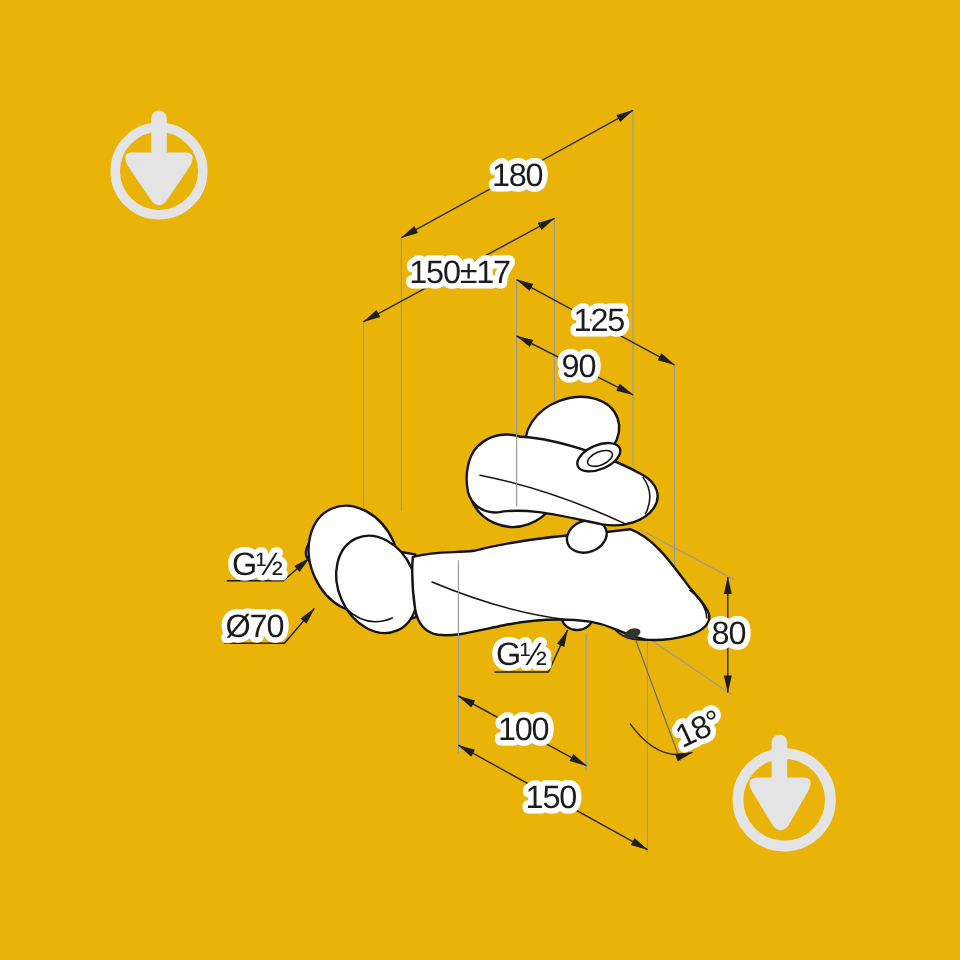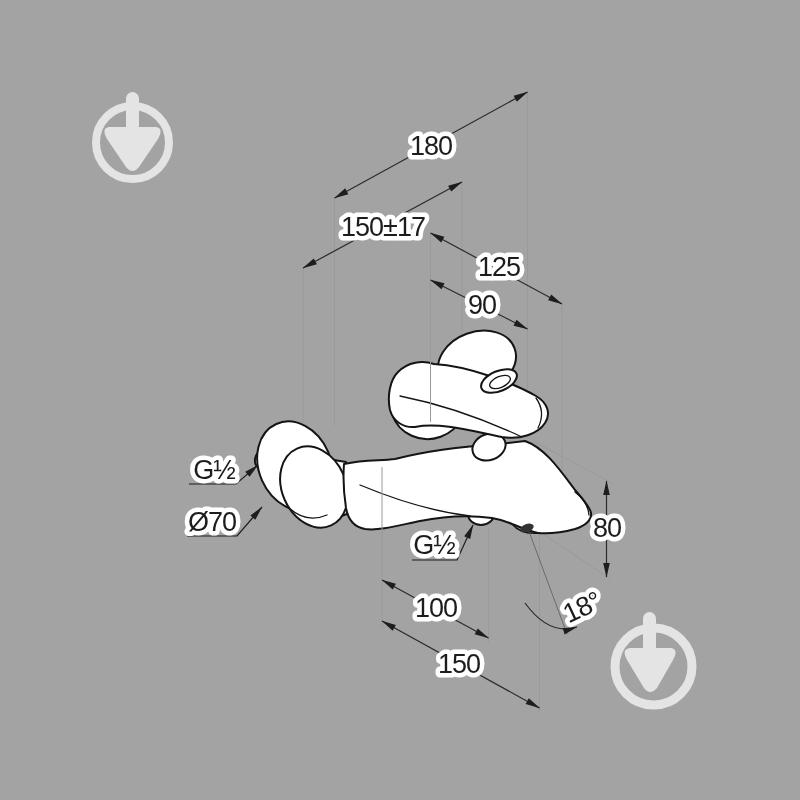--- a/index.html
+++ b/index.html
@@ -1,16 +1,16 @@
 <!DOCTYPE html>
 <html><head>
 <meta charset="utf-8">
 <style>
   html,body{margin:0;padding:0;background:#fff;}
-  .stage{position:relative;width:800px;height:800px;background:#a3a3a3;overflow:hidden;
+  .stage{position:relative;width:800px;height:800px;background:#eab308;overflow:hidden;
          font-family:"Liberation Sans", sans-serif;}
   svg{display:block;}
   .dimtxt{font-family:"Liberation Sans", sans-serif;font-size:27px;letter-spacing:-1px;
           fill:#1c1c1c;text-anchor:middle;paint-order:stroke;stroke:#ffffff;stroke-width:9px;
           stroke-linejoin:round;}
   .dim{stroke:#2b2b2b;stroke-width:1.2;fill:none;}
   .ext{stroke:#9a9a9a;stroke-width:1;fill:none;}
   .ext2{stroke:#6b6b6b;stroke-width:1;fill:none;}
   .ldr{stroke:#1d1d1d;stroke-width:1.2;fill:none;}
   .out{stroke:#141414;stroke-width:2;fill:#ffffff;stroke-linejoin:round;stroke-linecap:round;}

